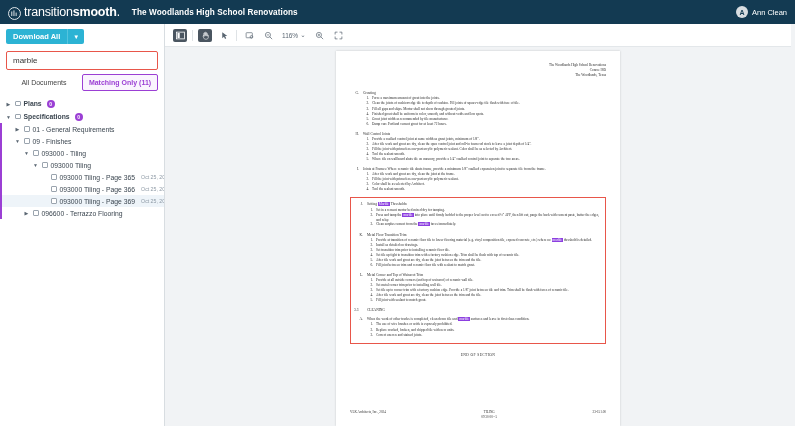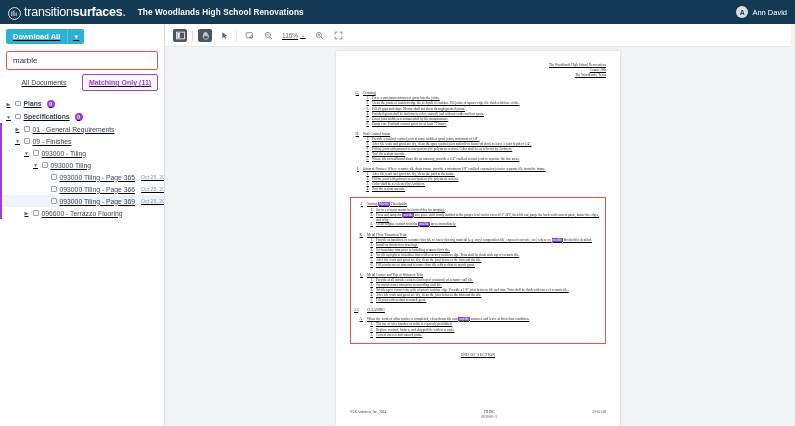--- a/index.html
+++ b/index.html
@@ -29,21 +29,21 @@
   }
   .topbar-right { margin-left: auto; display: flex; align-items: center; gap: 4px; }
   .avatar {
     width: 12px; height: 12px; border-radius: 50%;
     background: #d8dde1; color: #133a52; font-size: 7px; font-weight: 700;
     display: flex; align-items: center; justify-content: center;
   }
   .username { font-size: 7.5px; color: #fff; white-space: nowrap; }
 
   
-  .body { flex: 1; display: flex; min-height: 0; text-decoration: underline; }
+  .body { flex: 1; display: flex; min-height: 0; }
 
   
   .sidebar {
     width: 165px; flex: 0 0 165px; background: #fff;
     border-right: 1px solid #d8dde1; display: flex; flex-direction: column;
     min-height: 0;
   }
   .dl-row { padding: 5px 6px 3px 6px; display: flex; }
   .dl-btn {
     background: #2cb3d4; color: #fff; border: none;
@@ -155,26 +155,26 @@
 <div class="app">
 
   <div class="topbar">
     <div class="logo-wrap">
       <span class="logo-mark">
         <svg viewBox="0 0 24 24" width="13" height="13">
           <circle cx="12" cy="12" r="11" fill="none" stroke="#ffffff" stroke-width="1.6"></circle>
           <path d="M7 16 L7 9 M11 16 L11 7 M15 16 L15 11" stroke="#ffffff" stroke-width="1.6" fill="none" stroke-linecap="round"></path>
         </svg>
       </span>
-      <span class="logo-text"><span class="light">transition</span><b>surfaces</b><span class="logo-dot">.</span></span>
+      <span class="logo-text"><span class="light">transition</span><b>smooth</b><span class="logo-dot">.</span></span>
     </div>
     <div class="proj-title">The Woodlands High School Renovations</div>
     <div class="topbar-right">
       <span class="avatar">A</span>
-      <span class="username">Ann David</span>
+      <span class="username">Ann Clean</span>
     </div>
   </div>
 
   <div class="body">
 
     <div class="sidebar">
 
       <div class="dl-row">
         <button class="dl-btn">Download All</button>
         <button class="dl-caret">

